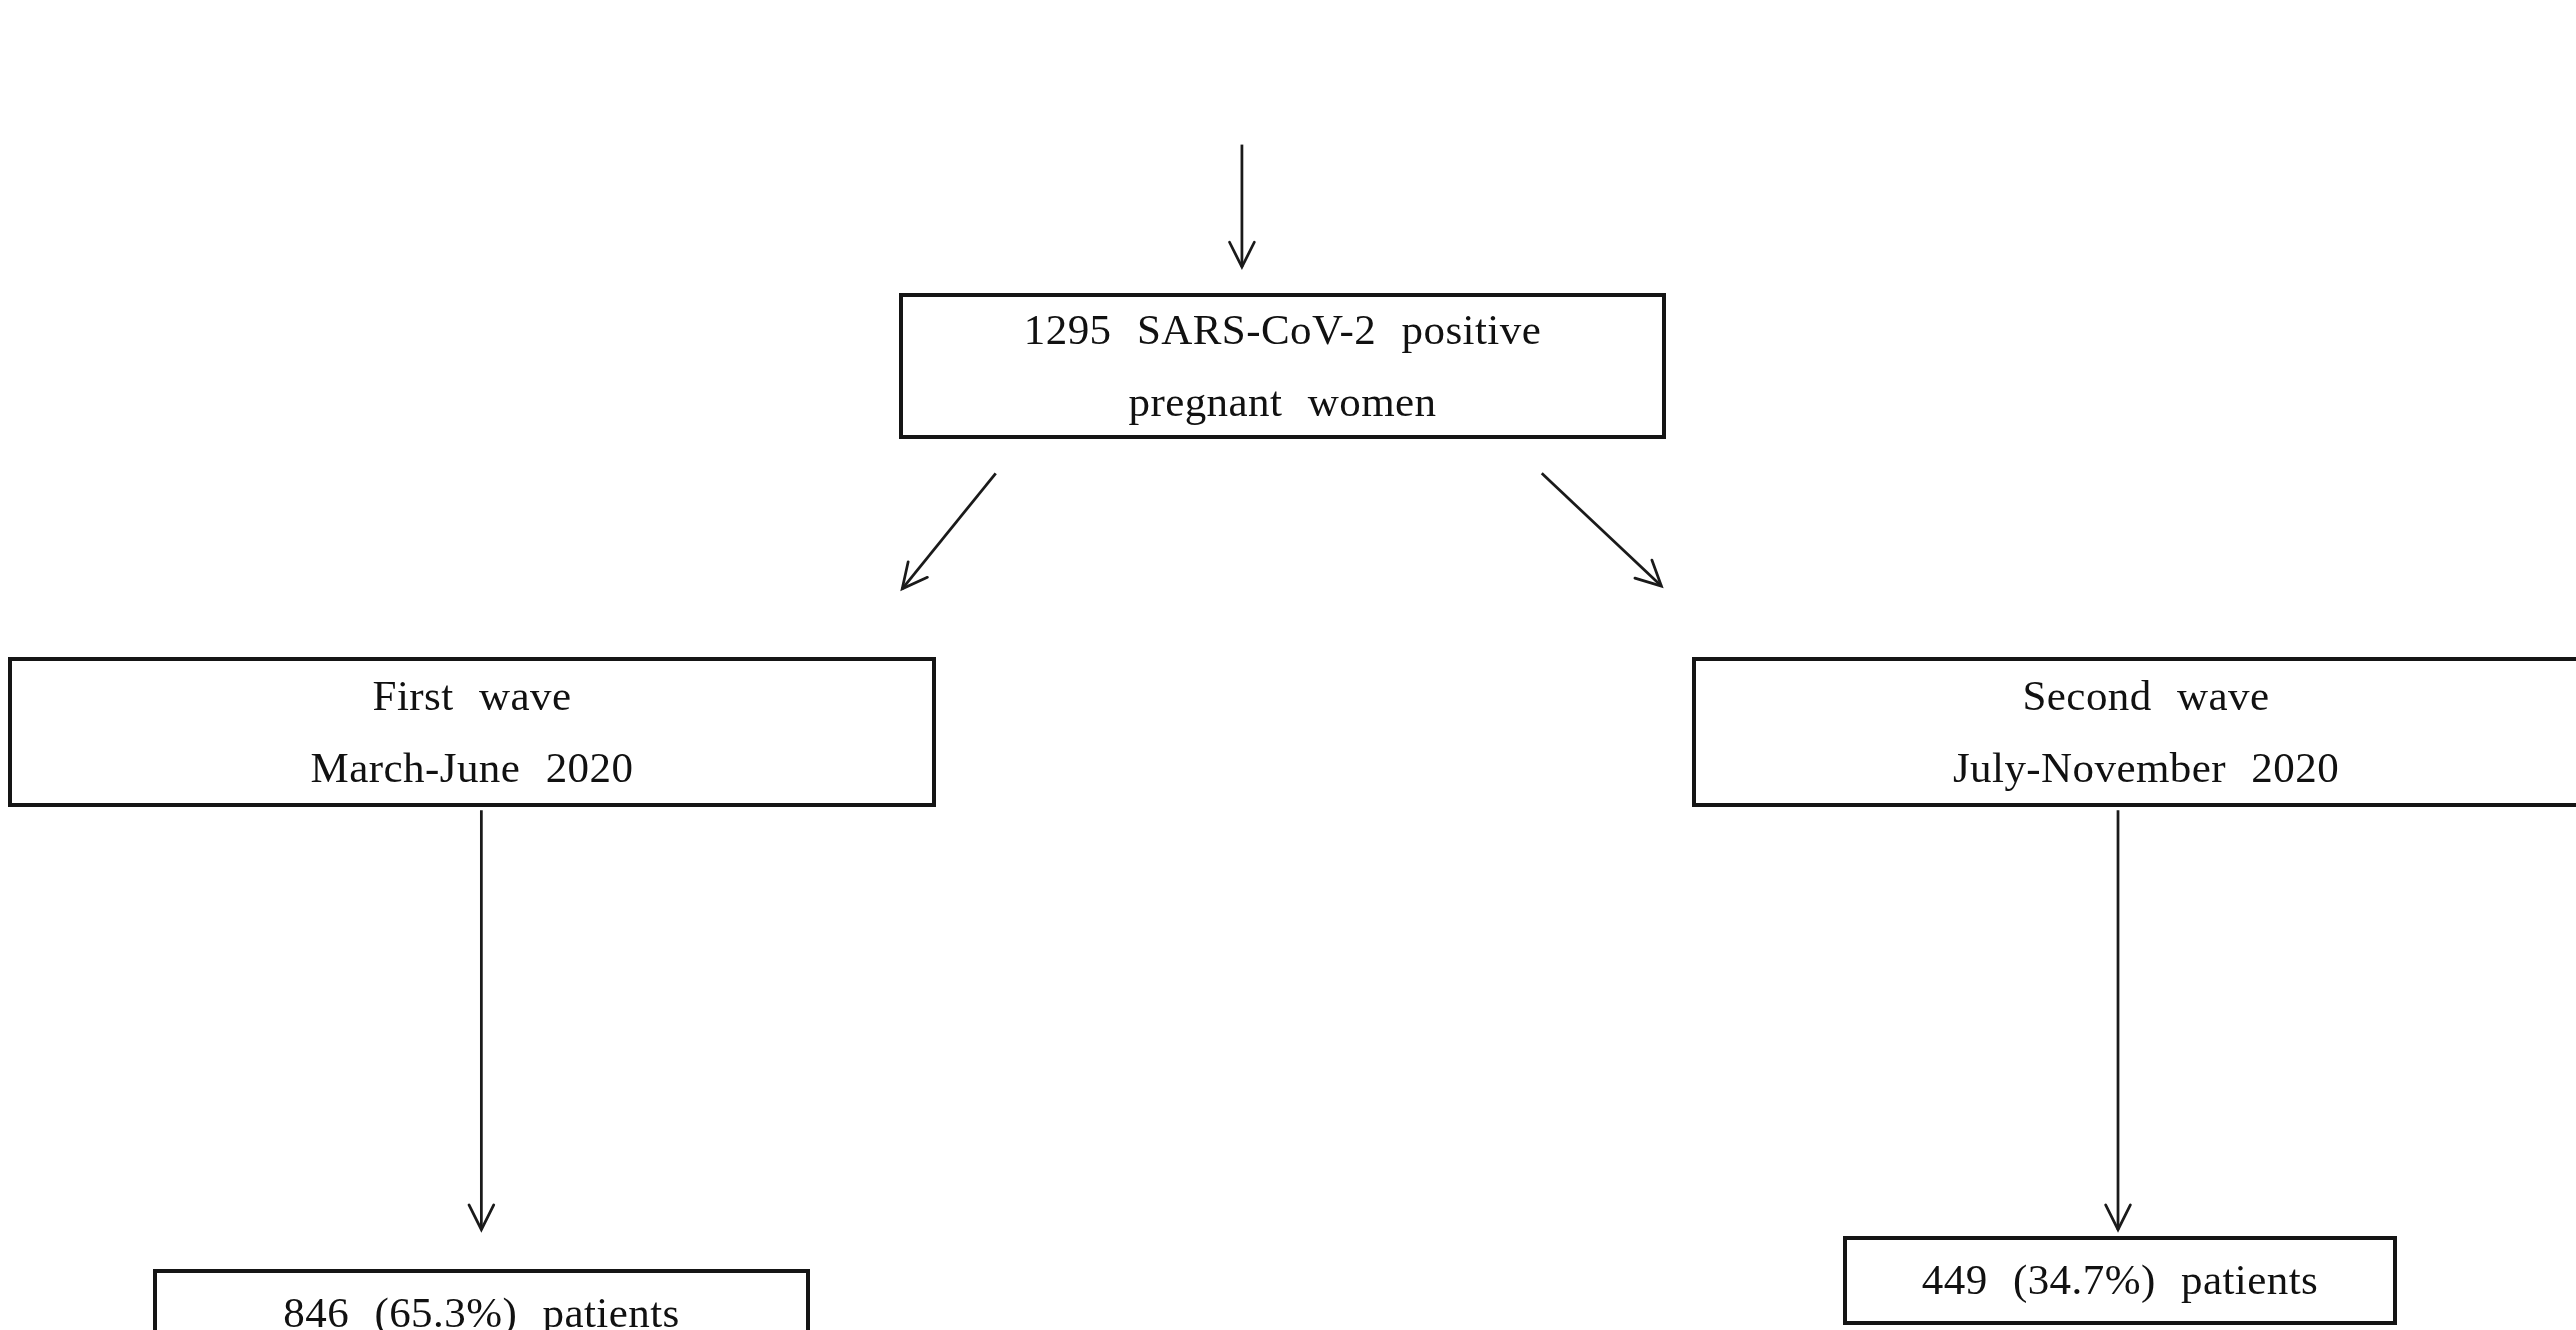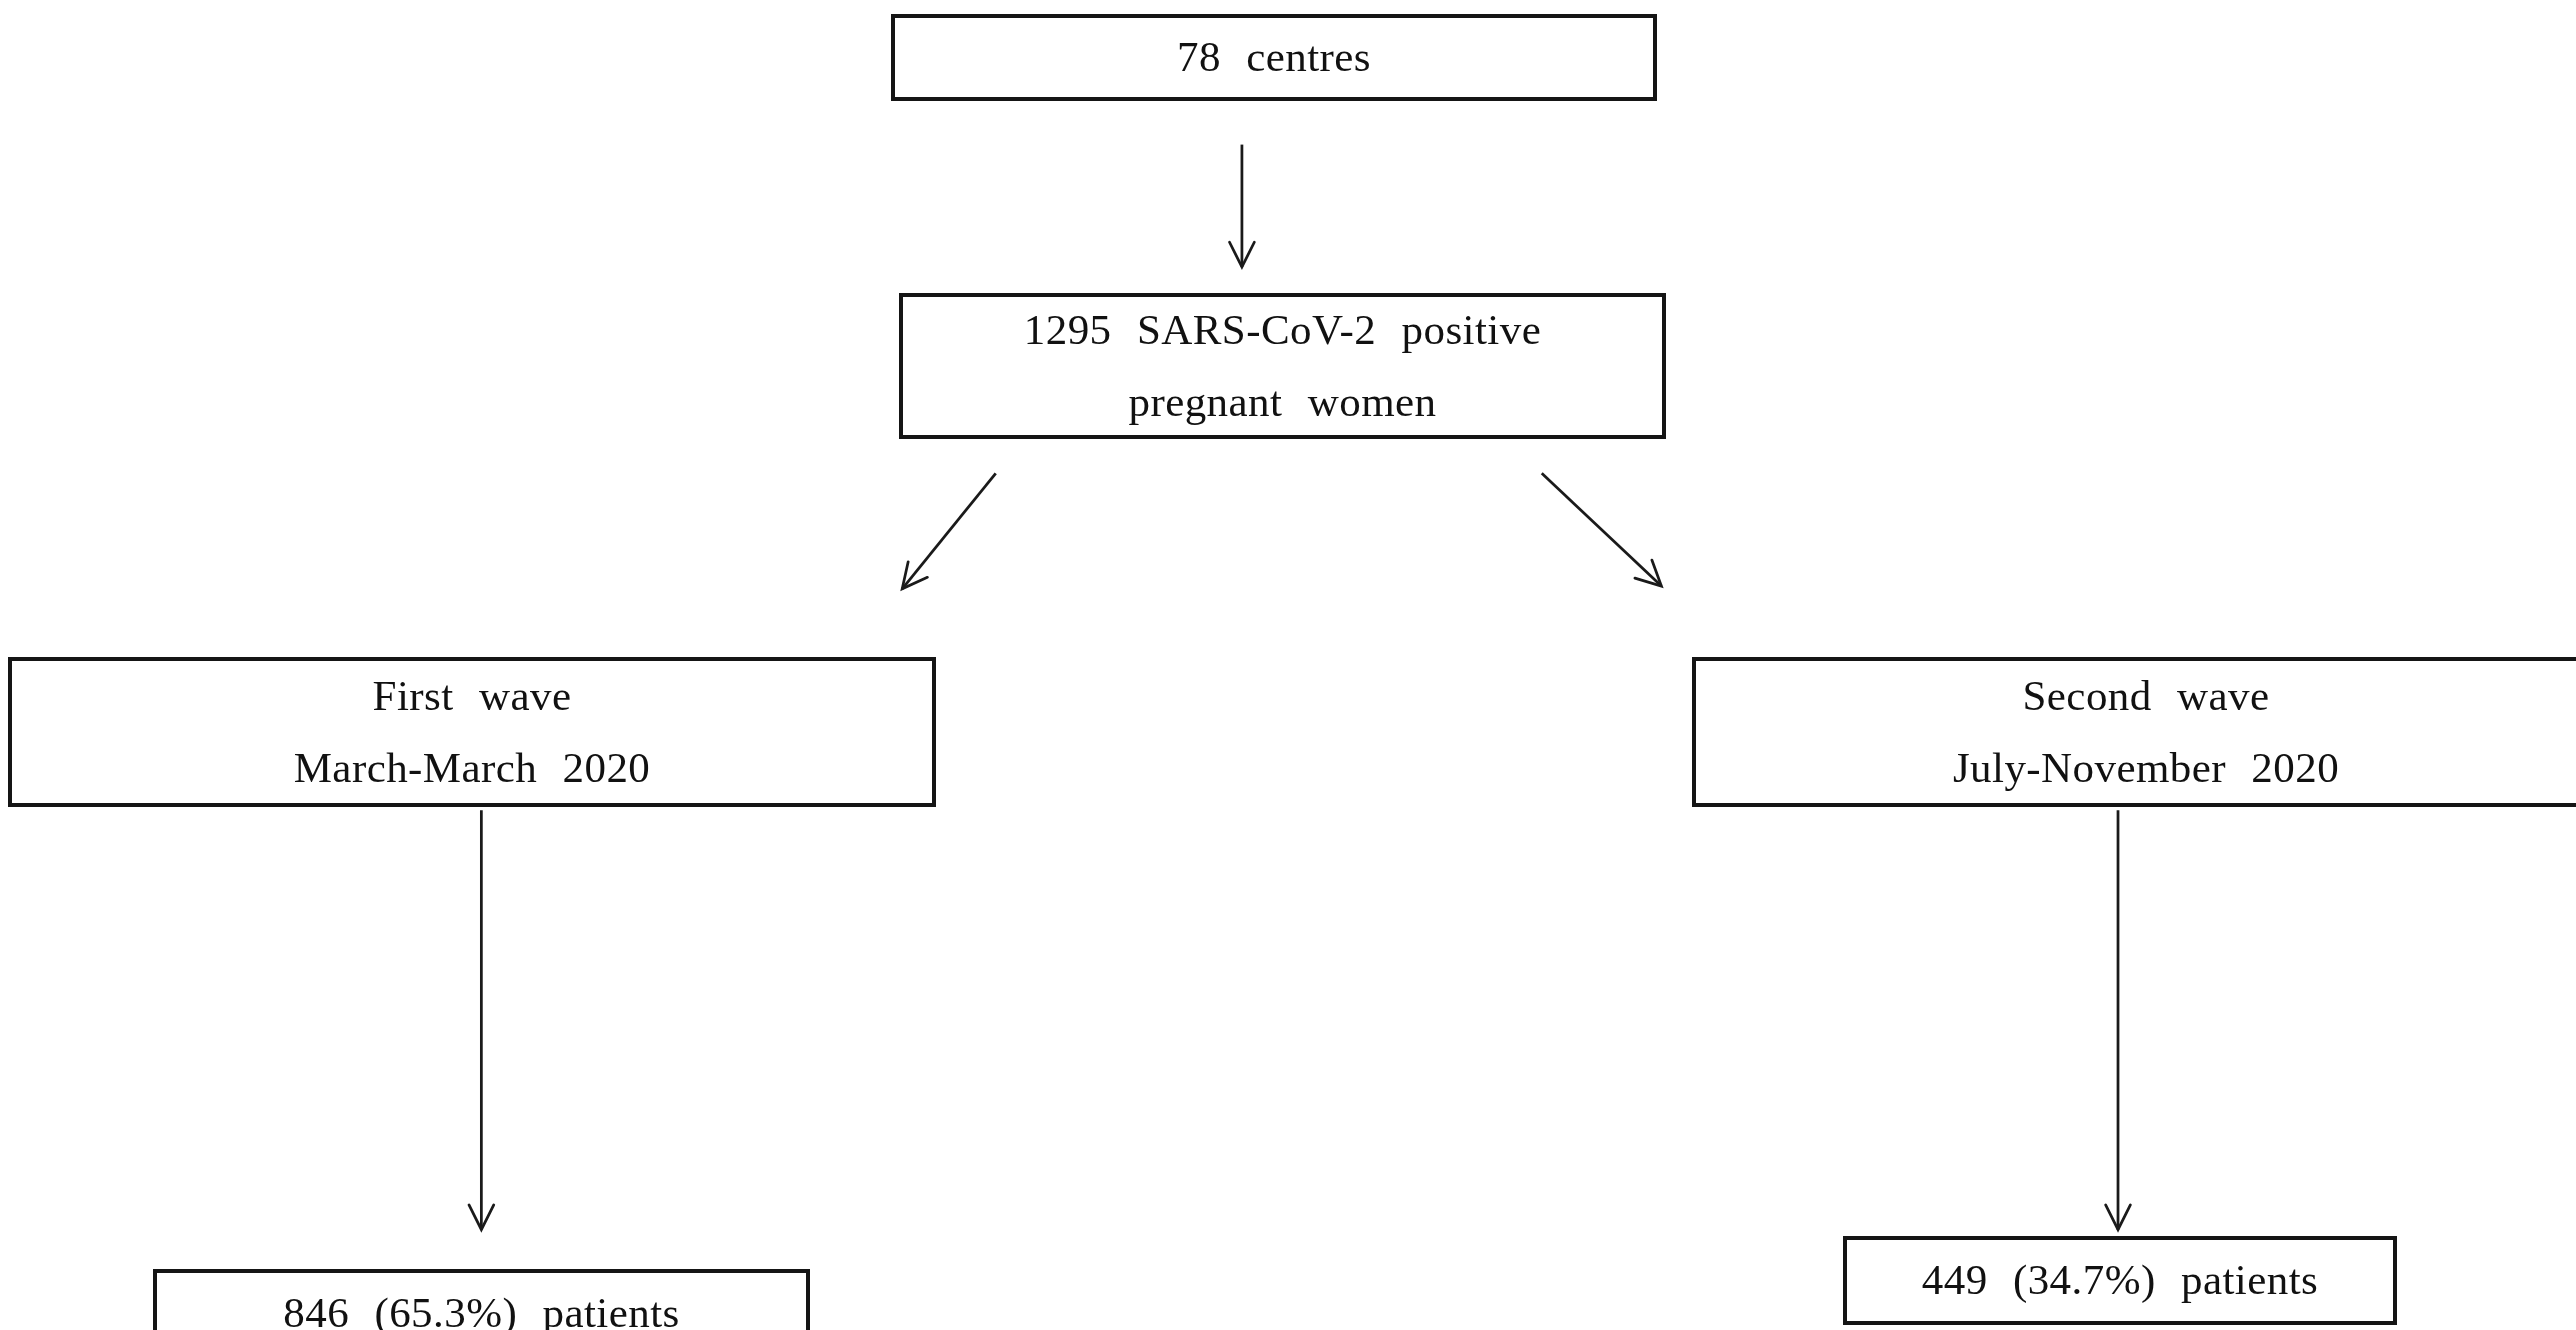--- a/index.html
+++ b/index.html
@@ -58,35 +58,32 @@
         <path d="M8,8 L44,26 L8,44" fill="none" stroke="#1a1a1a" stroke-width="4" stroke-linecap="round"></path>
       </marker>
     </defs>
     <line x1="1806" y1="210" x2="1806" y2="388" stroke="#1a1a1a" stroke-width="4" marker-end="url(#arrowhead)"></line>
     <line x1="1448" y1="688" x2="1312" y2="856" stroke="#1a1a1a" stroke-width="4" marker-end="url(#arrowhead)"></line>
     <line x1="2242" y1="688" x2="2416" y2="852" stroke="#1a1a1a" stroke-width="4" marker-end="url(#arrowhead)"></line>
     <line x1="700" y1="1178" x2="700" y2="1788" stroke="#1a1a1a" stroke-width="4" marker-end="url(#arrowhead)"></line>
     <line x1="3080" y1="1178" x2="3080" y2="1788" stroke="#1a1a1a" stroke-width="4" marker-end="url(#arrowhead)"></line>
   </svg>
 
-  <div class="node" id="node-centres">
-    <div class="inner">78 centres</div>
-  </div>
 
   <div class="node" id="node-positive">
     <div class="inner">
       <span>1295 SARS-CoV-2 positive</span>
       <span>pregnant women</span>
     </div>
   </div>
 
   <div class="node" id="node-first-wave">
     <div class="inner">
       <span>First wave</span>
-      <span>March-March 2020</span>
+      <span>March-June 2020</span>
     </div>
   </div>
 
   <div class="node" id="node-second-wave">
     <div class="inner">
       <span>Second wave</span>
       <span>July-November 2020</span>
     </div>
   </div>
 

